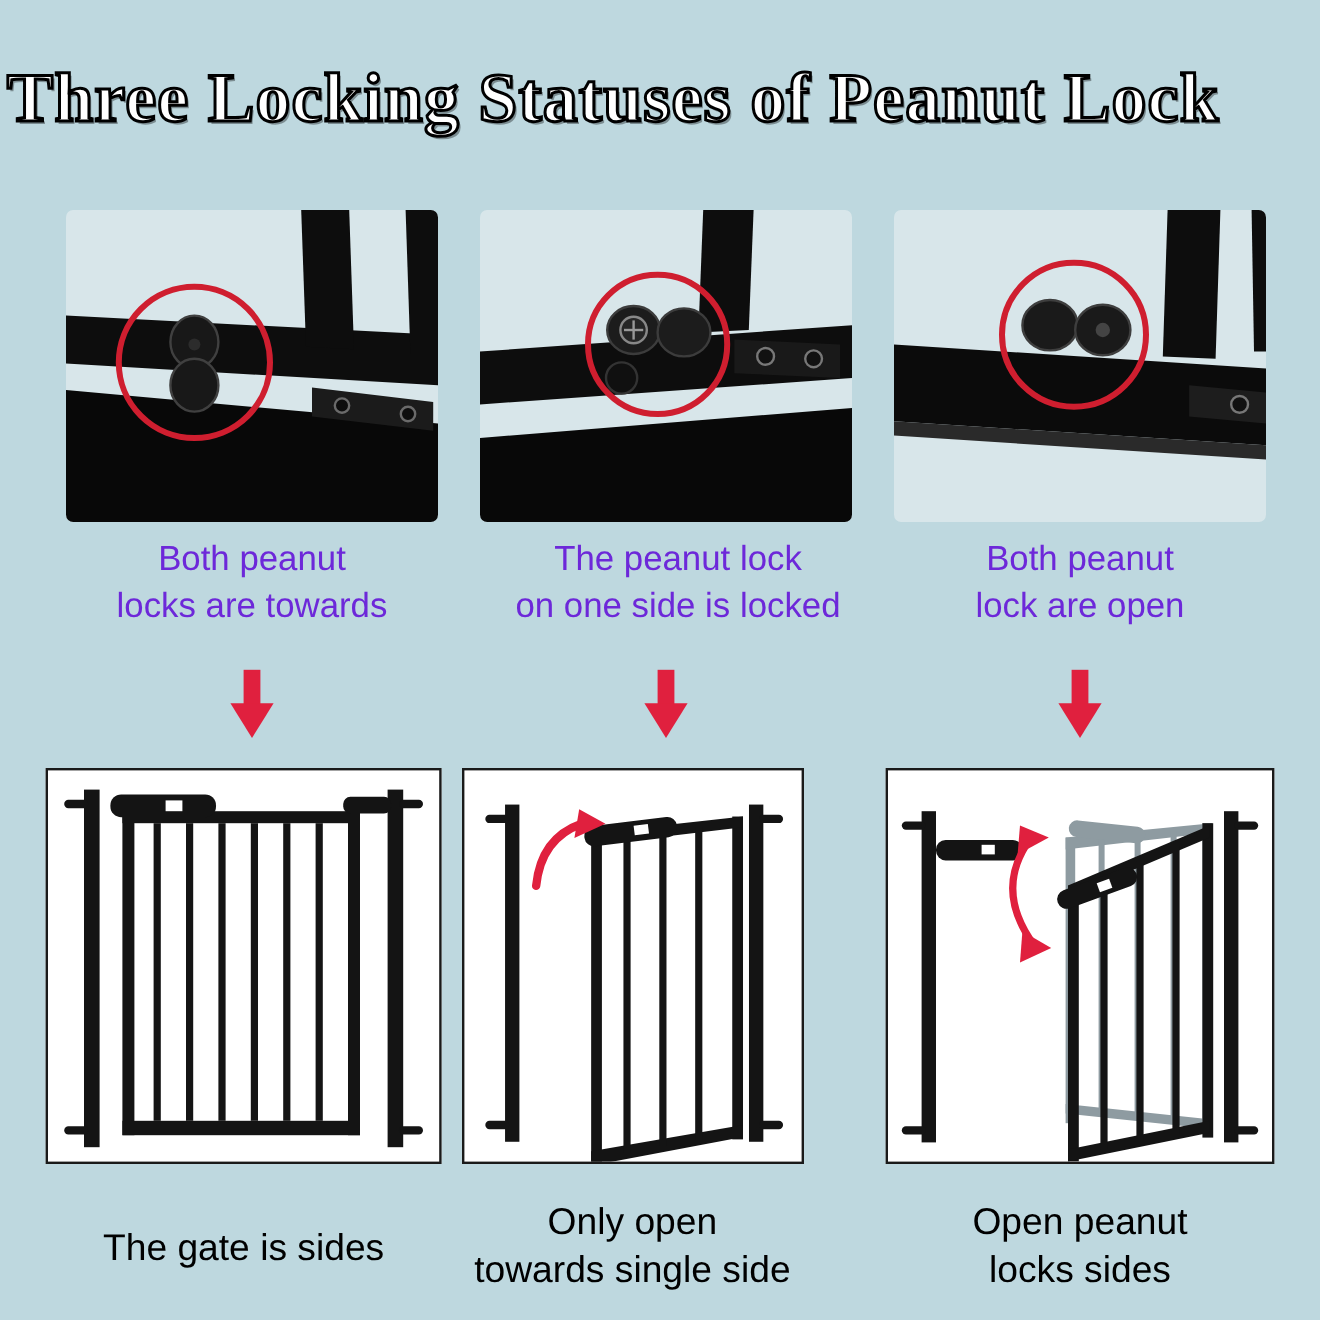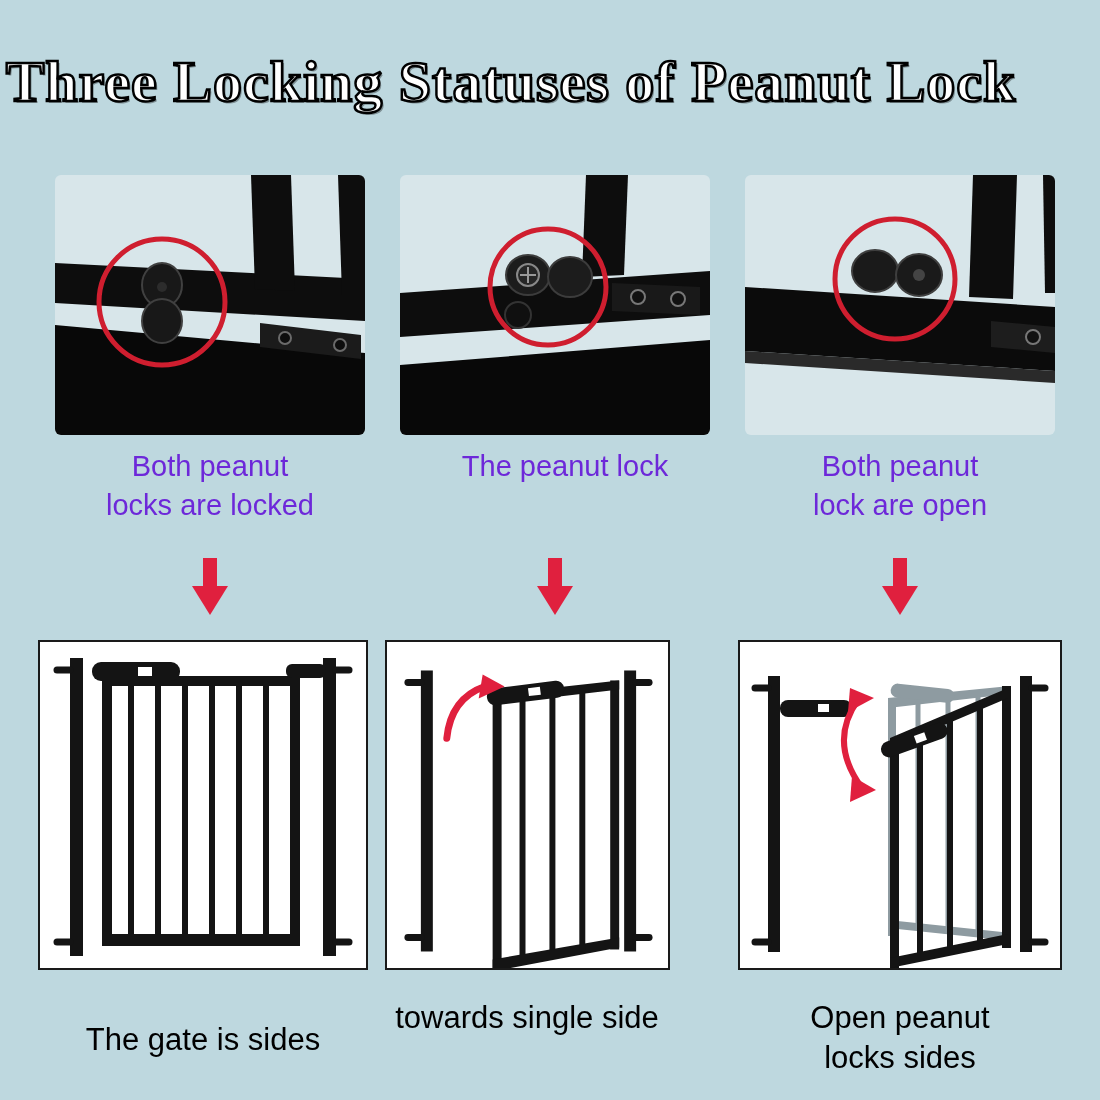--- a/index.html
+++ b/index.html
@@ -106,24 +106,25 @@
     <circle cx="288" cy="162" r="7" fill="#111" stroke="#777" stroke-width="2"></circle>
     <ellipse cx="130" cy="96" rx="23" ry="21" fill="#1a1a1a" stroke="#3e3e3e" stroke-width="2"></ellipse>
     <ellipse cx="174" cy="100" rx="23" ry="21" fill="#1a1a1a" stroke="#3e3e3e" stroke-width="2"></ellipse>
     <circle cx="174" cy="100" r="6" fill="#444"></circle>
     <circle cx="150" cy="104" r="60" fill="none" stroke="#cf1e2f" stroke-width="5"></circle>
   </svg>
 </div>
 
 <div class="cap-top" id="cap-top1">
   <span class="cap-line" data-bind="columns.0.photo_caption_line1">Both peanut</span>
-  <span class="cap-line" data-bind="columns.0.photo_caption_line2">locks are locked</span>
+  <span class="cap-line" data-bind="columns.0.photo_caption_line2">locks are towards</span>
 </div>
 <div class="cap-top" id="cap-top2">
   <span class="cap-line" data-bind="columns.1.photo_caption_line1">The peanut lock</span>
+  <span class="cap-line" data-bind="columns.1.photo_caption_line2">on one side is locked</span>
 </div>
 <div class="cap-top" id="cap-top3">
   <span class="cap-line" data-bind="columns.2.photo_caption_line1">Both peanut</span>
   <span class="cap-line" data-bind="columns.2.photo_caption_line2">lock are open</span>
 </div>
 
 <div class="down-arrow" id="arrow1">
   <svg viewBox="0 0 44 58">
       <rect x="15" y="0" width="14" height="30" fill="#e0203e"></rect>
       <polygon points="4,28 40,28 22,57" fill="#e0203e"></polygon>
@@ -251,18 +252,19 @@
     <polygon points="110,46 134,56 108,70" fill="#e0203e"></polygon>
     <polygon points="112,134 136,148 110,160" fill="#e0203e"></polygon>
   </svg>
 </div>
 
 <div class="cap-bottom" id="cap-bot1">
   <span class="cap-line" data-bind="columns.0.gate_caption_line1">The gate is sides</span>
 
 </div>
 <div class="cap-bottom" id="cap-bot2">
+  <span class="cap-line" data-bind="columns.1.gate_caption_line1">Only open</span>
   <span class="cap-line" data-bind="columns.1.gate_caption_line2">towards single side</span>
 </div>
 <div class="cap-bottom" id="cap-bot3">
   <span class="cap-line" data-bind="columns.2.gate_caption_line1">Open peanut</span>
   <span class="cap-line" data-bind="columns.2.gate_caption_line2">locks sides</span>
 </div>
 
 </body></html>

